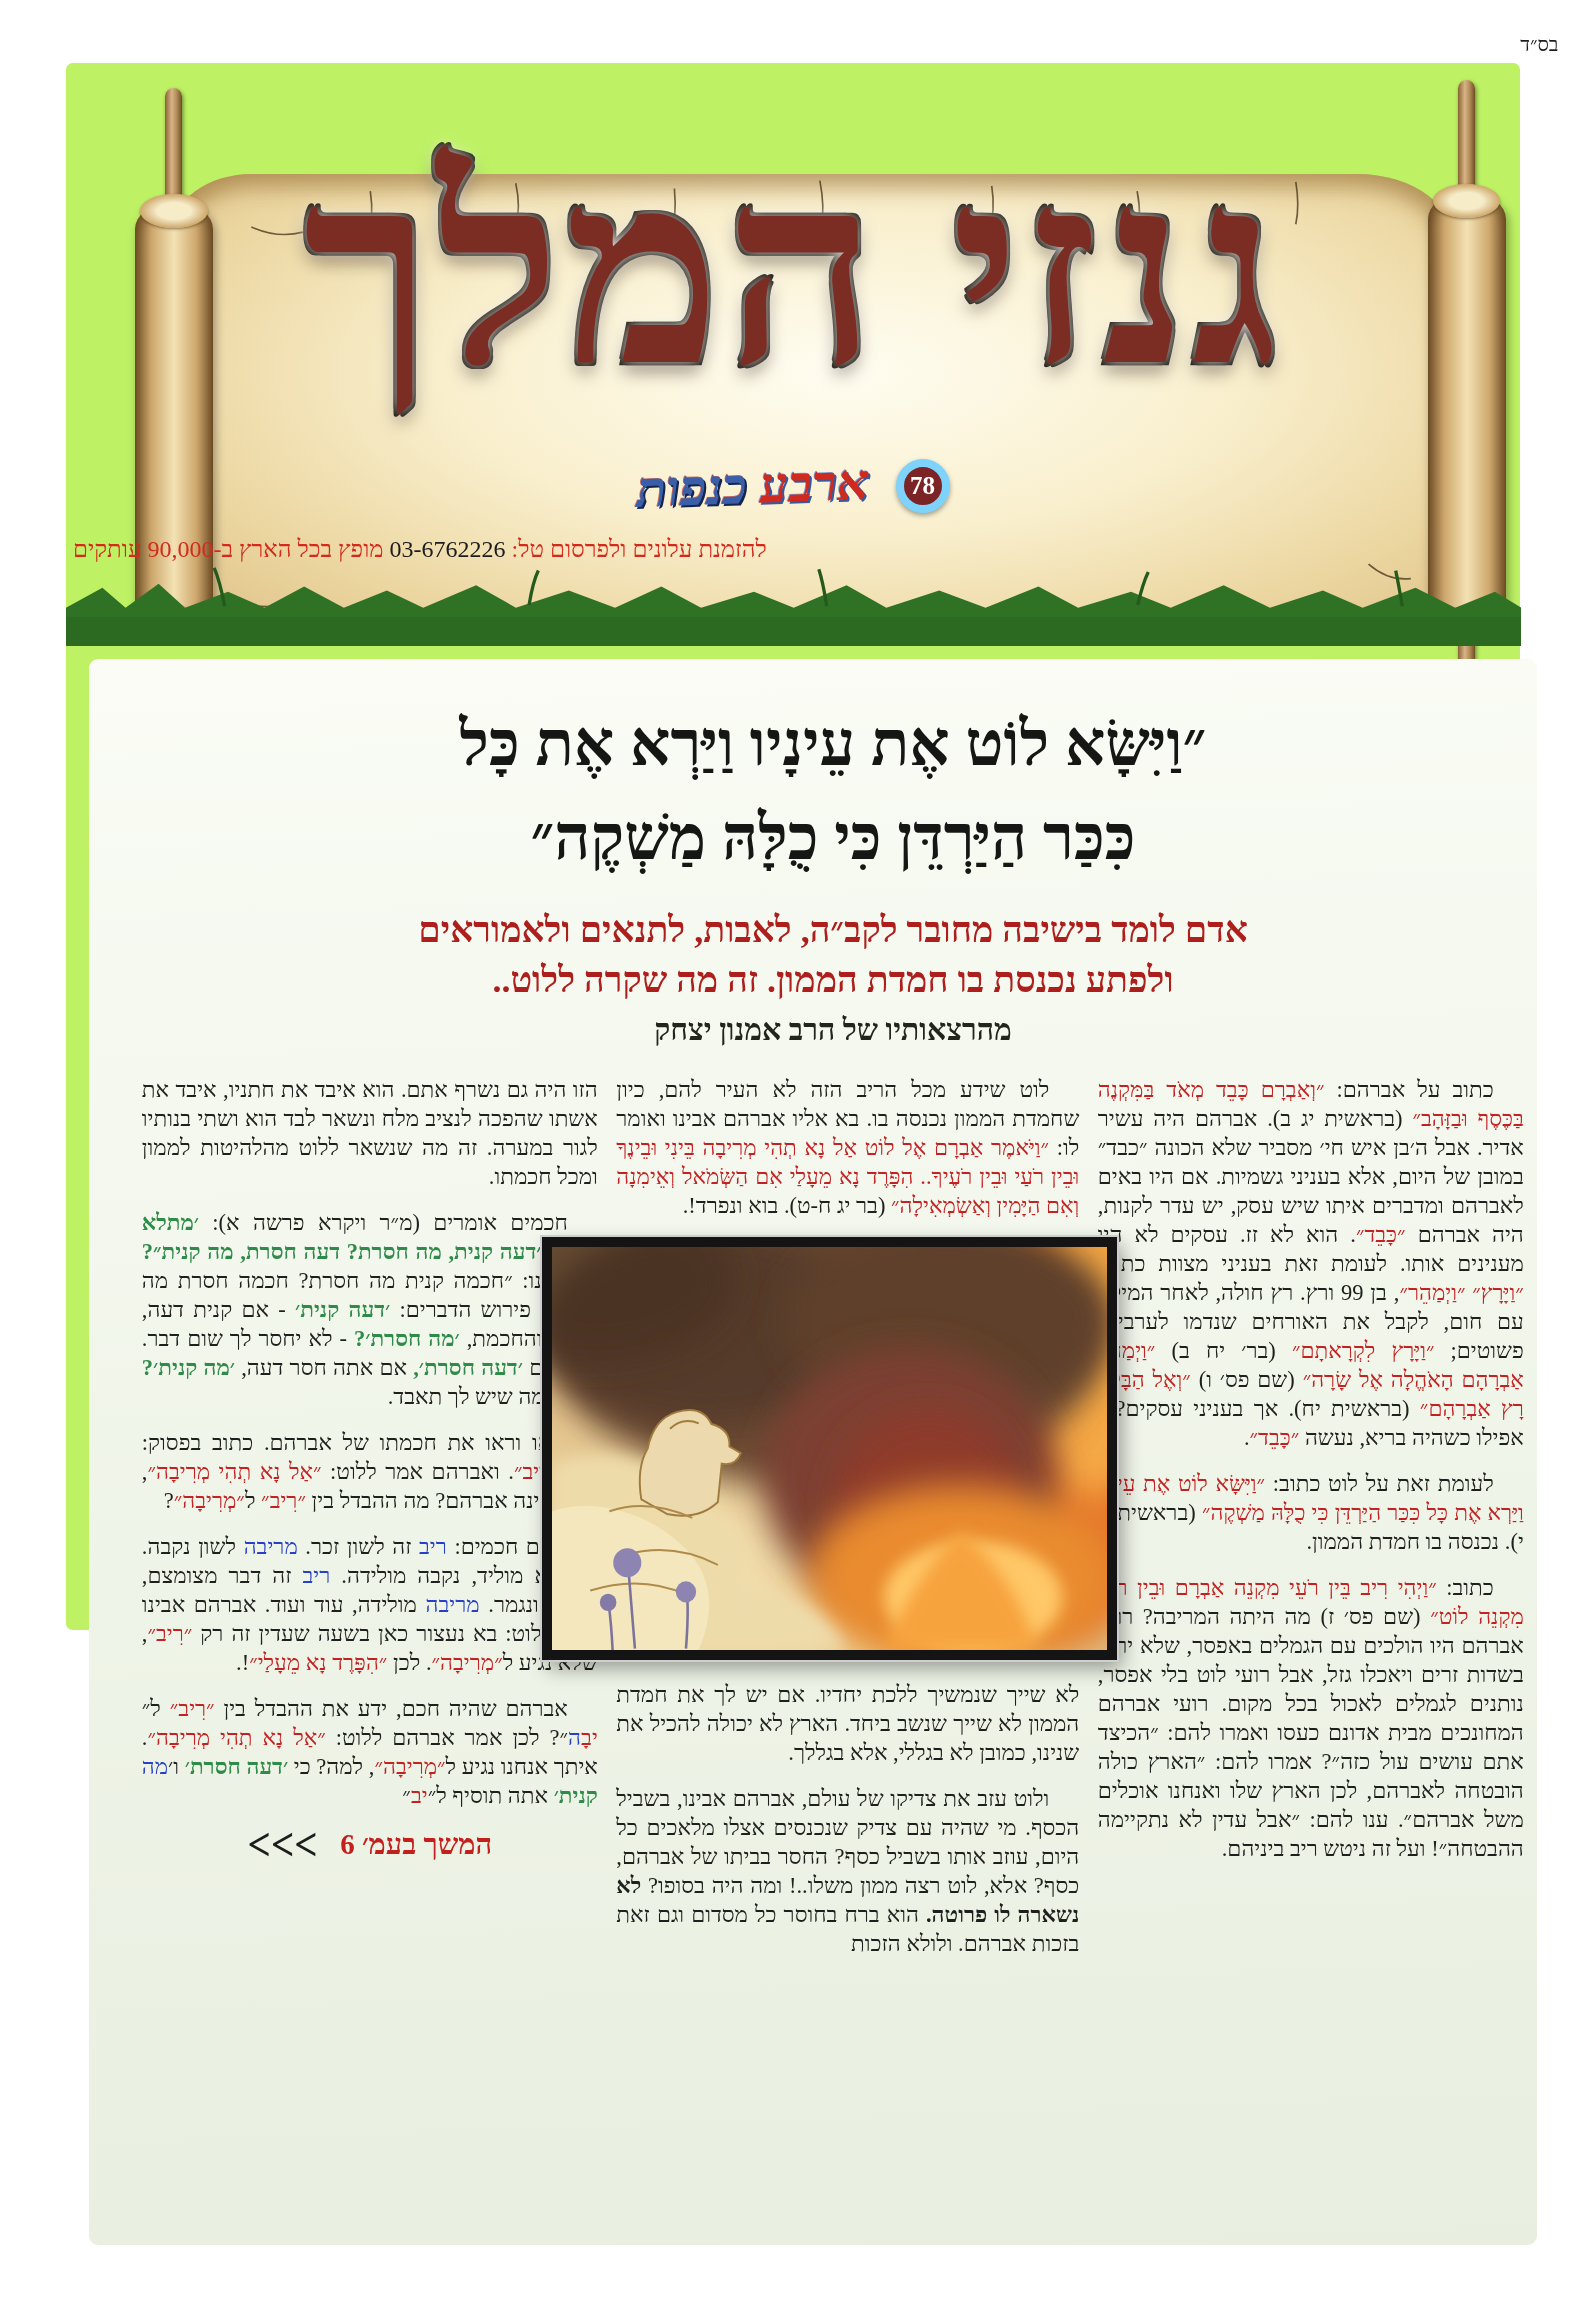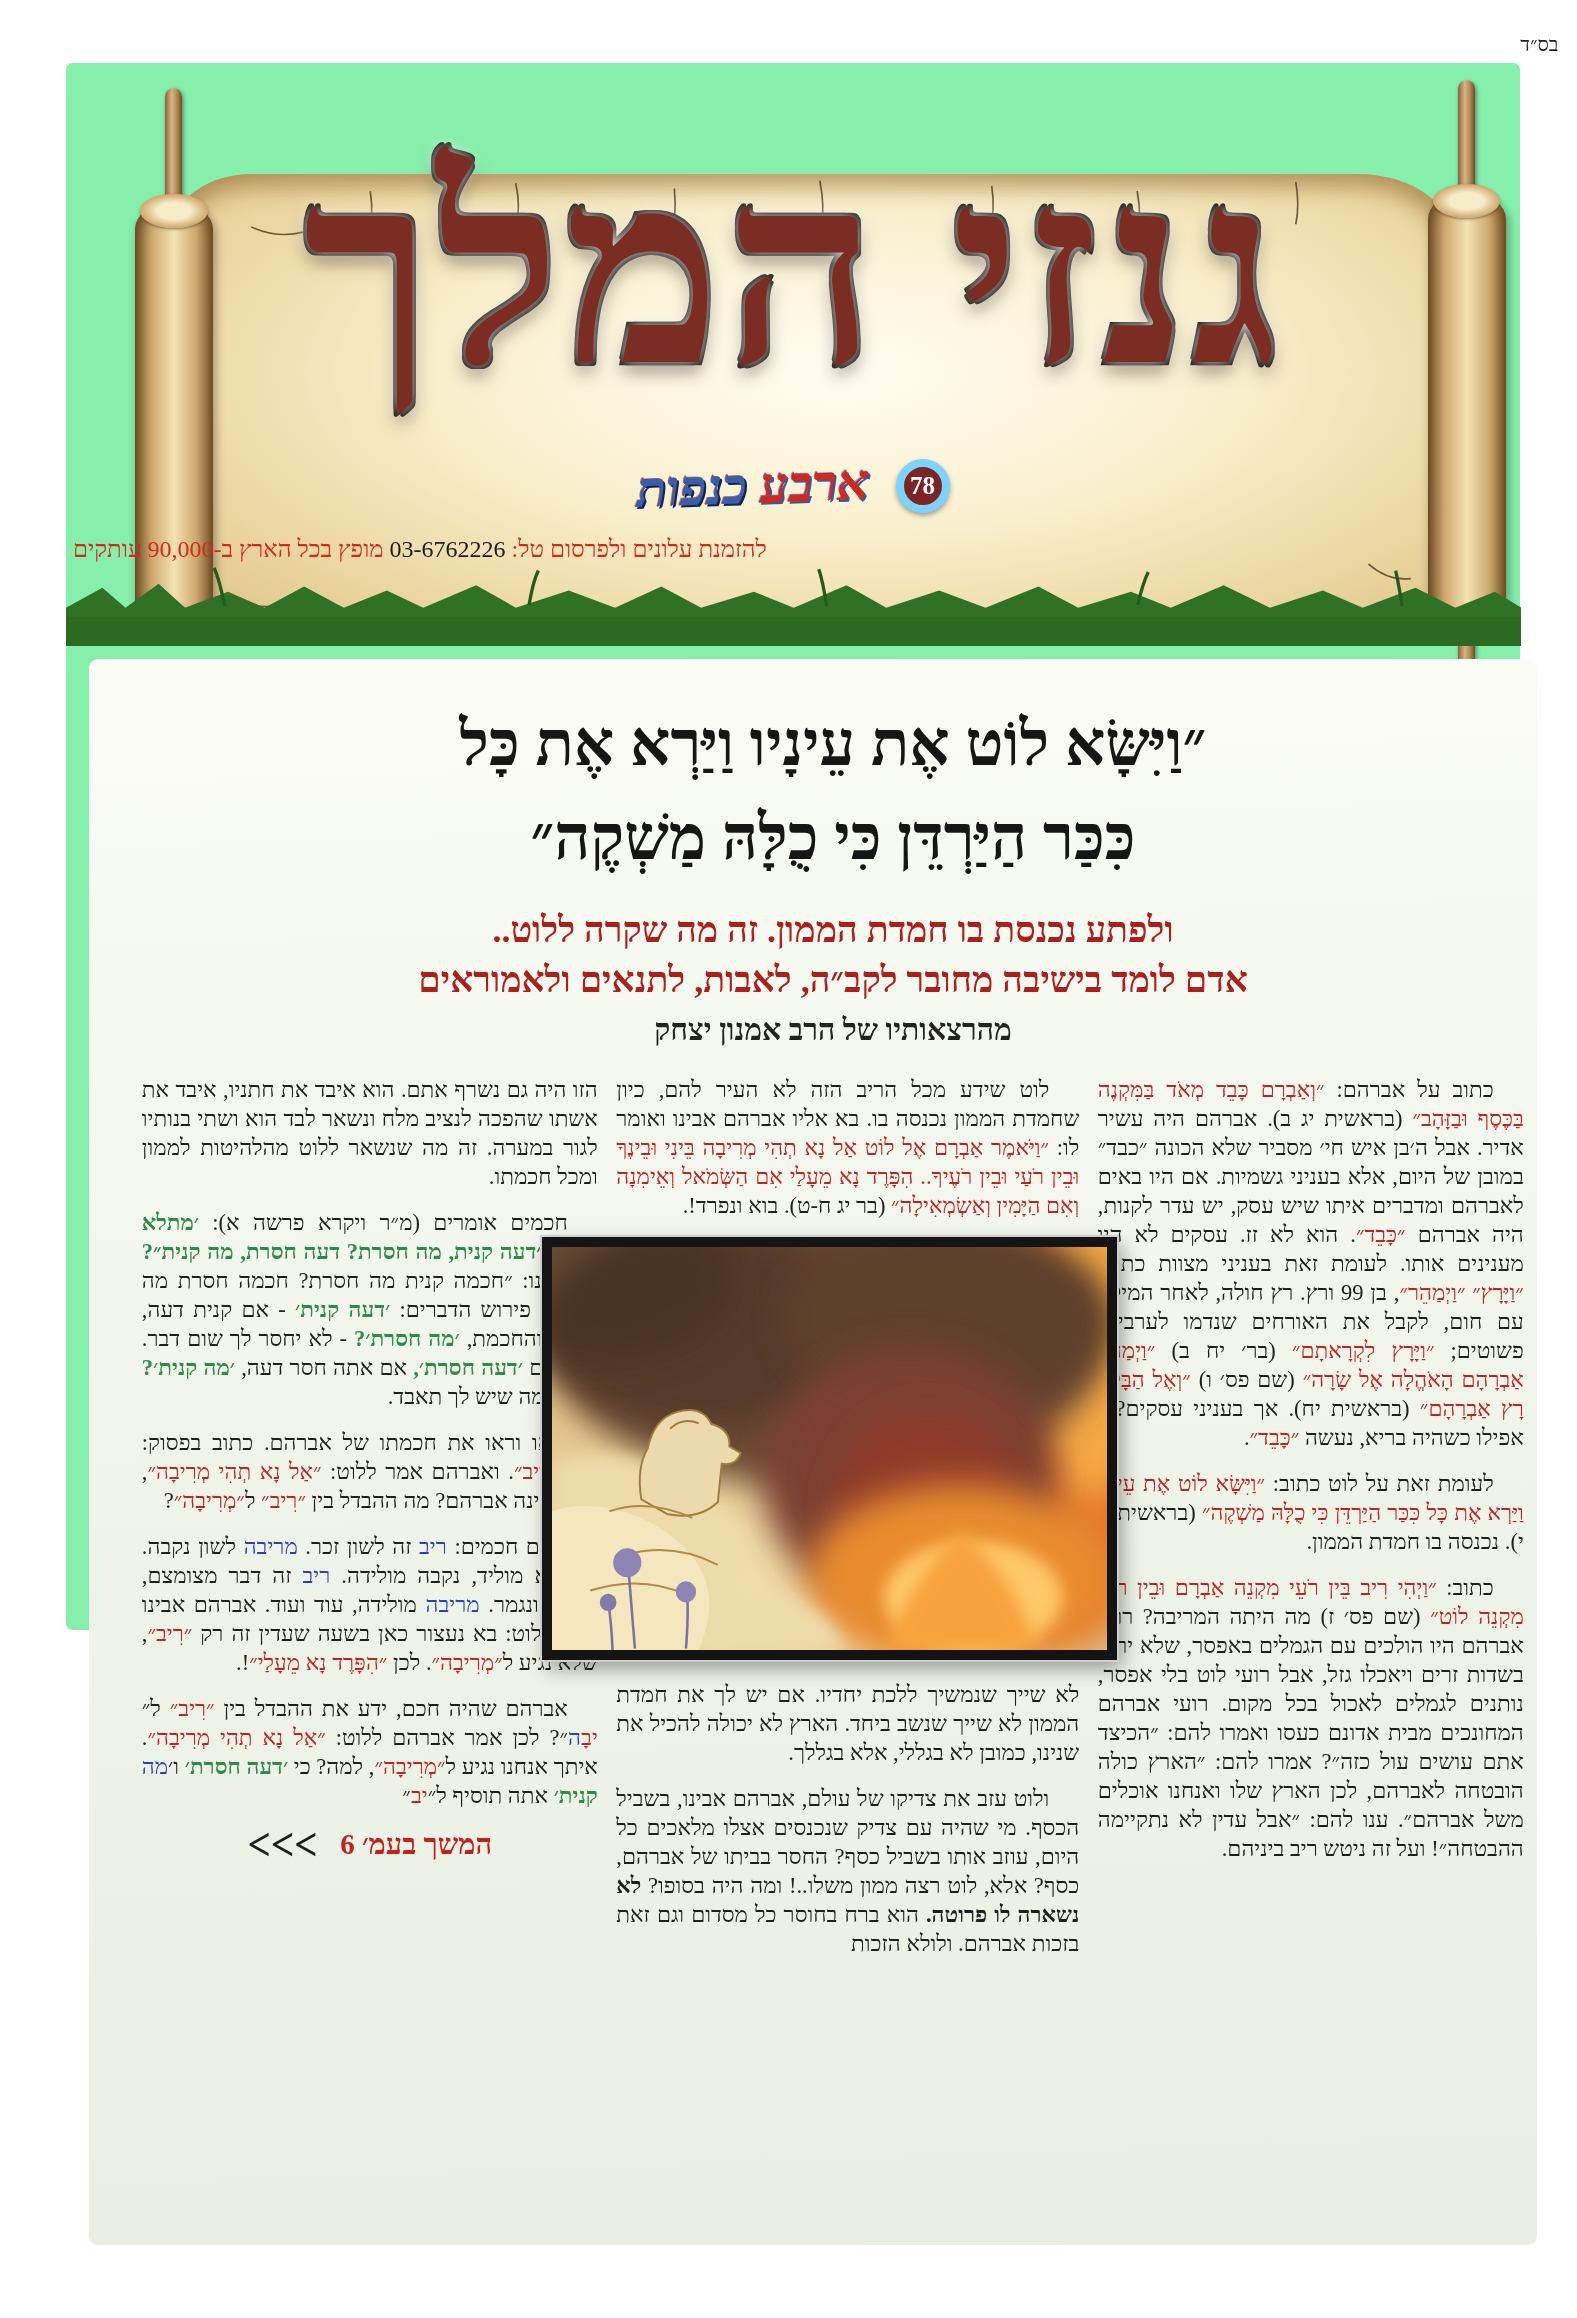--- a/index.html
+++ b/index.html
@@ -4,21 +4,21 @@
 <style>
   html,body{margin:0;padding:0;}
   body{
     position:relative; width:1577px; height:2319px; background:#ffffff;
     font-family:"Liberation Serif","DejaVu Sans",serif; overflow:hidden;
   }
   .abs{position:absolute;}
   
   #bsd{top:33px; right:18.5px; font-size:20px; color:#1c1c1c; direction:rtl;}
   
-  #frame{left:66px; top:63px; width:1454px; height:1567px; background:#86efac; border-radius:6.6px;}
+  #frame{left:66px; top:63px; width:1454px; height:1567px; background:#bef264; border-radius:6.6px;}
   
   #banner{left:0; top:0; width:1454px; height:583px; overflow:visible;}
   .stick{width:17px; background:linear-gradient(90deg,#8a6234,#d9b487 40%,#b08a55 70%,#6e4c26); border-radius:8.6px; box-shadow:1.3px 2px 4px rgba(0,0,0,.45); z-index:1;}
   #stick-left{left:99px; top:25px; height:549px;}
   #stick-right{right:45px; top:17px; height:596px;}
   .roll{width:78px; background:linear-gradient(90deg,#7c5a30,#cfa96e 22%,#f3e2b4 50%,#cfa96e 78%,#7c5a30); border-radius:36px/26.4px; z-index:2; box-shadow:inset 0 9.3px 12px rgba(90,60,20,.45), inset 0 -9.3px 12px rgba(90,60,20,.5), 2.6px 4px 9.3px rgba(0,0,0,.35);}
   #roll-left{left:69px; top:140px; height:428px;}
   #roll-right{right:14.5px; top:130px; height:439px;}
   .roll:before,.roll:after{content:""; position:absolute; left:5.3px; right:5.3px; height:34px; border-radius:50%;
     background:radial-gradient(ellipse at 50% 50%, #f6ecc8 0 35%, #cfa96e 70%, #7c5a30 100%); box-shadow:0 1.3px 2.6px rgba(60,40,10,.5);}
@@ -116,22 +116,22 @@
       </g>
     </svg>
   </div>
 
   <div id="panel" class="abs">
     <div id="headline">
       <div>״וַיִּשָּׂא לוֹט אֶת עֵינָיו וַיַּרְא אֶת כָּל</div>
       <div>כִּכַּר הַיַּרְדֵּן כִּי כֻלָּהּ מַשְׁקֶה״</div>
     </div>
     <div id="standfirst">
+      <div>אדם לומד בישיבה מחובר לקב״ה, לאבות, לתנאים ולאמוראים</div>
       <div>ולפתע נכנסת בו חמדת הממון. זה מה שקרה ללוט..</div>
-      <div>אדם לומד בישיבה מחובר לקב״ה, לאבות, לתנאים ולאמוראים</div>
     </div>
     <div id="byline">מהרצאותיו של הרב אמנון יצחק</div>
 
     <div id="cols">
       <div id="col-right">
           <p class="para ind"><span class="k">כתוב על אברהם: </span><span class="r">״וְאַבְרָם כָּבֵד מְאֹד בַּמִּקְנֶה בַּכֶּסֶף וּבַזָּהָב״</span><span class="k"> (בראשית יג ב). אברהם היה עשיר אדיר. אבל ה׳בן איש חי׳ מסביר שלא הכונה ״כבד״ במובן של היום, אלא בעניני גשמיות. אם היו באים לאברהם ומדברים איתו שיש עסק, יש עדר לקנות, היה אברהם </span><span class="r">״כָּבֵד״</span><span class="k">. הוא לא זז. עסקים לא היו מענינים אותו. לעומת זאת בעניני מצוות כתוב: </span><span class="r">״וַיָּרָץ״ ״וַיְמַהֵר״</span><span class="k">, בן 99 ורץ. רץ חולה, לאחר המילה עם חום, לקבל את האורחים שנדמו לערביים פשוטים; </span><span class="r">״וַיָּרָץ לִקְרָאתָם״</span><span class="k"> (בר׳ יח ב) </span><span class="r">״וַיְמַהֵר אַבְרָהָם הָאֹהֱלָה אֶל שָׂרָה״</span><span class="k"> (שם פס׳ ו) </span><span class="r">״וְאֶל הַבָּקָר רָץ אַבְרָהָם״</span><span class="k"> (בראשית יח). אך בעניני עסקים? - אפילו כשהיה בריא, נעשה </span><span class="r">״כָּבֵד״</span><span class="k">.</span></p>
           <p class="para ind"><span class="k">לעומת זאת על לוט כתוב: </span><span class="r">״וַיִּשָּׂא לוֹט אֶת עֵינָיו וַיַּרְא אֶת כָּל כִּכַּר הַיַּרְדֵּן כִּי כֻלָּהּ מַשְׁקֶה״</span><span class="k"> (בראשית יג י). נכנסה בו חמדת הממון.</span></p>
           <p class="para ind"><span class="k">כתוב: </span><span class="r">״וַיְהִי רִיב בֵּין רֹעֵי מִקְנֵה אַבְרָם וּבֵין רֹעֵי מִקְנֵה לוֹט״</span><span class="k"> (שם פס׳ ז) מה היתה המריבה? רועי אברהם היו הולכים עם הגמלים באפסר, שלא ירעו בשדות זרים ויאכלו גזל, אבל רועי לוט בלי אפסר, נותנים לגמלים לאכול בכל מקום. רועי אברהם המחונכים מבית אדונם כעסו ואמרו להם: ״הכיצד אתם עושים עול כזה״? אמרו להם: ״הארץ כולה הובטחה לאברהם, לכן הארץ שלו ואנחנו אוכלים משל אברהם״. ענו להם: ״אבל עדין לא נתקיימה ההבטחה״! ועל זה ניטש ריב ביניהם.</span></p>
         </div>
 

